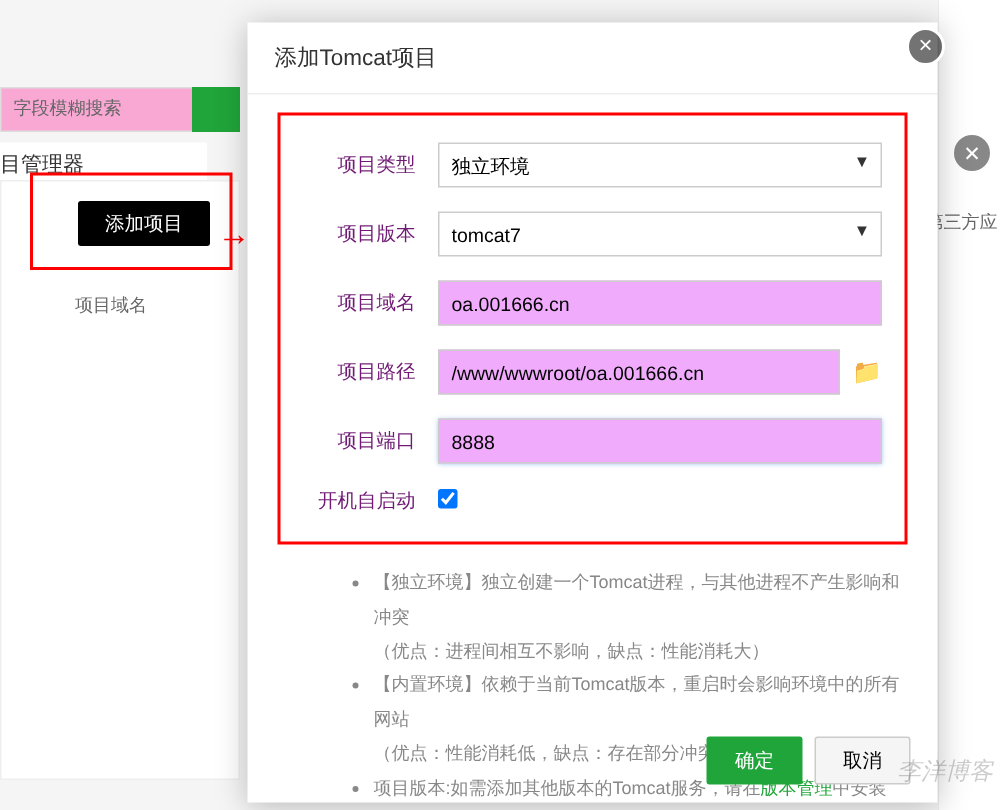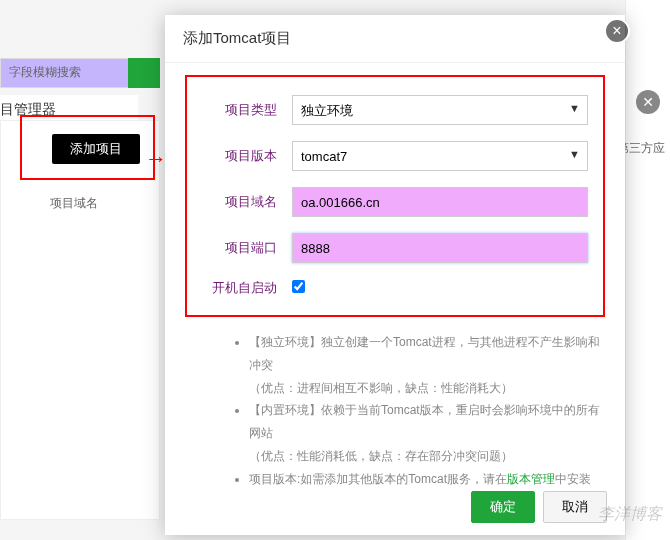--- a/index.html
+++ b/index.html
@@ -1,19 +1,19 @@
 <!DOCTYPE html>
 <html><head>
 <meta charset="utf-8">
 <style>
 * { box-sizing: border-box; margin: 0; padding: 0; }
 body { font-family: "Microsoft YaHei", Arial, sans-serif; font-size: 13px; color: #333; background: #fff; width: 670px; height: 540px; overflow: hidden; position: relative; }
 
 .bg-page { position: absolute; inset: 0; background: #f5f5f5; }
-.bg-search { position: absolute; top: 58px; left: 0; width: 145px; height: 30px; background: #c4b5fd; border: 1px solid #ddd; padding: 5px 8px; font-size: 12px; color: #666; }
+.bg-search { position: absolute; top: 58px; left: 0; width: 145px; height: 30px; background: #f9a8d4; border: 1px solid #ddd; padding: 5px 8px; font-size: 12px; color: #666; }
 .bg-search-btn { position: absolute; top: 58px; left: 128px; width: 32px; height: 30px; background: #20a53a; }
 .bg-panel-title { position: absolute; top: 95px; left: 0; width: 138px; padding: 6px 0; font-size: 14px; border-bottom: 1px solid #404040; background: #fff; }
 .bg-panel { position: absolute; top: 120px; left: 0; width: 160px; height: 400px; background: #fff; border: 1px solid #eee; }
 
 .red-box-outer { position: absolute; top: 115px; left: 20px; width: 135px; height: 65px; border: 2px solid #ff0000; }
 .add-btn-bg { position: absolute; top: 134px; left: 52px; width: 88px; height: 30px; background: #000000; color: #fff; text-align: center; line-height: 30px; border-radius: 2px; font-size: 13px; }
 .arrow { position: absolute; top: 143px; left: 145px; color: #ff0000; font-size: 22px; font-weight: bold; }
 .bg-col-header { position: absolute; top: 195px; left: 50px; font-size: 12px; color: #666; }
 
 .right-strip { position: absolute; top: 0; right: 0; width: 45px; height: 540px; background: #fff; border-left: 1px solid #eee; }
@@ -85,20 +85,27 @@
           <select><option>tomcat7</option></select>
           <span class="select-caret">▼</span>
         </div>
       </div>
 
       <div class="form-row">
         <div class="form-label">项目域名</div>
         <div class="form-control"><input type="text" value="oa.001666.cn" style=""></div>
       </div>
 
+      <div class="form-row">
+        <div class="form-label">项目路径</div>
+        <div class="path-row">
+          <input type="text" value="/www/wwwroot/oa.001666.cn" style="">
+          <span class="folder-icon">📁</span>
+        </div>
+      </div>
 
       <div class="form-row">
         <div class="form-label">项目端口</div>
         <div class="form-control"><input type="text" class="input-focused" value="8888" style=""></div>
       </div>
 
       <div class="form-row">
         <div class="form-label">开机自启动</div>
         <div class="form-control"><input type="checkbox" checked="" style=""></div>
       </div>

